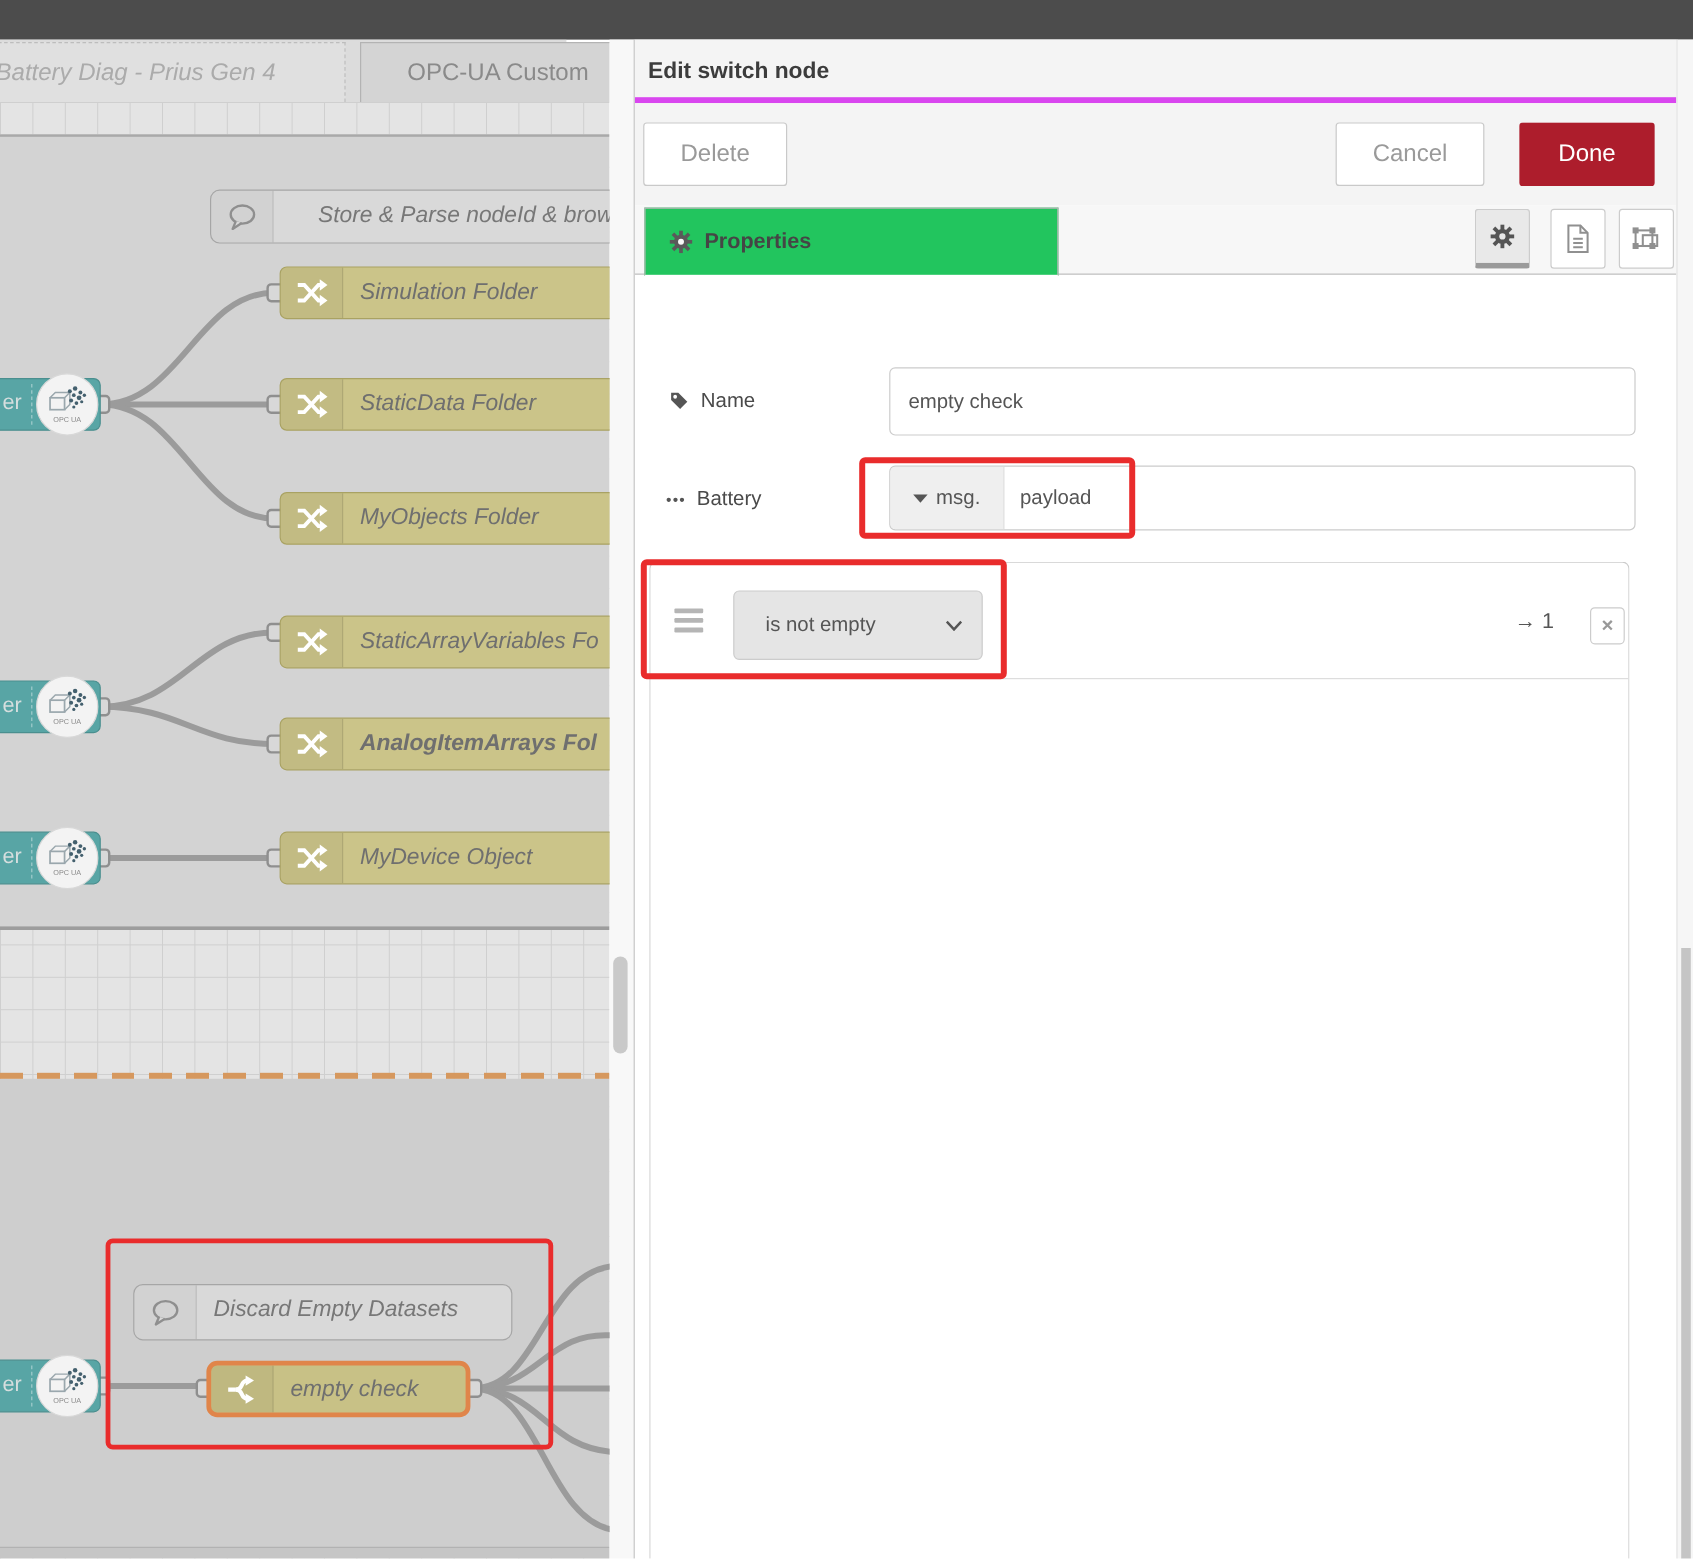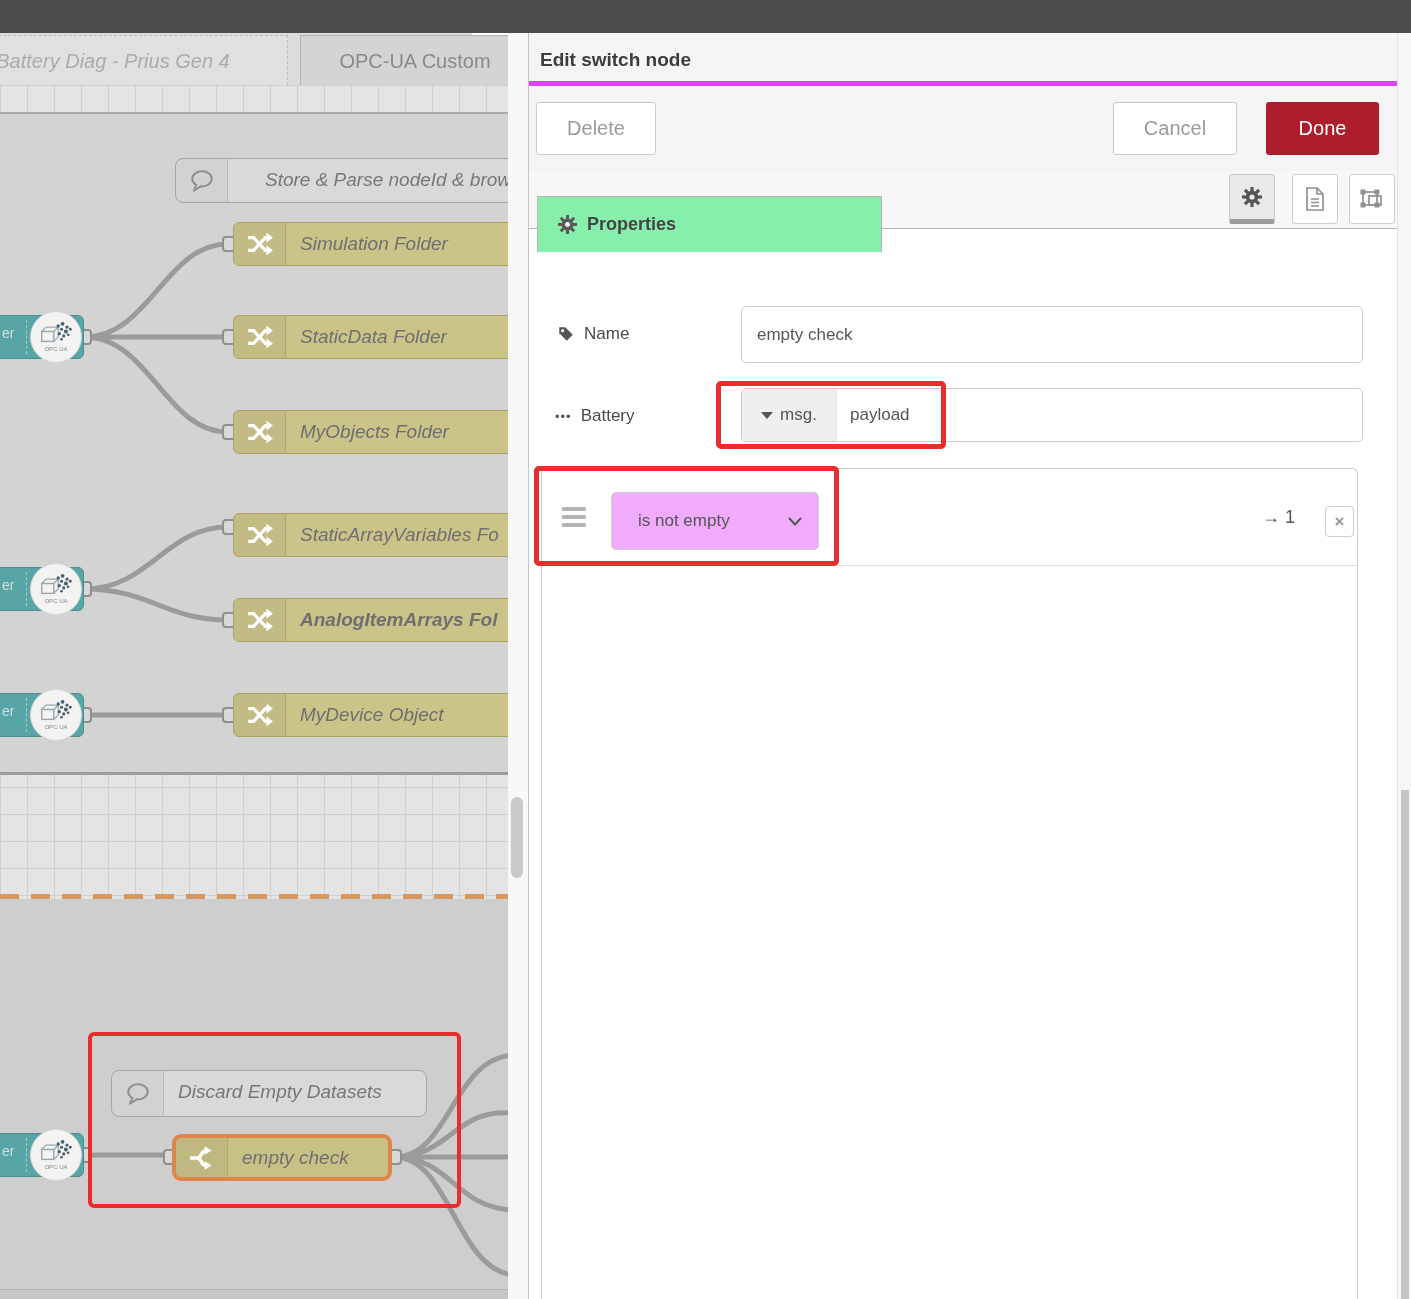--- a/index.html
+++ b/index.html
@@ -40,21 +40,21 @@
     background:rgba(0,0,0,0.045); border-right:1px solid rgba(0,0,0,0.10); }
 
   .node-comment { background:#d9d9d9; border:1.5px solid #a6a6a6; border-radius:8px; }
   .node-comment .icon-area { background:rgba(0,0,0,0.03); }
   .node-comment .node-label { color:#777; }
 
   .node-edited { width:220px; height:47px; background:#c8c186; border:4px solid #e0854a; border-radius:9px; }
   .node-edited .node-label { line-height:39px; }
 
   .node-opcua { width:130px; height:44px; left:-46px; background:#58a5a5; border:1.5px solid #4a8f8f; }
-  .opcua-frag { position:absolute; left:47px; top:9px; font-size:14px; color:#d6dede; }
+  .opcua-frag { position:absolute; left:47px; top:9px; font-size:18px; color:#d6dede; }
   .opcua-sep { position:absolute; left:71px; top:4px; bottom:4px; border-left:1px dashed rgba(255,255,255,0.45); }
   .opcua-circle { position:absolute; left:76px; top:-4px; width:52px; height:52px; background:#f3f3f3;
     border-radius:50%; border:1px solid #d8d8d8; display:flex; align-items:center; justify-content:center; }
 
   .redbox { position:absolute; border:4px solid #e92c2c; border-radius:6px; z-index:10; background:transparent; }
 
   .canvas-hscroll { position:absolute; left:0; bottom:0; width:508px; height:10px; background:#c6c6c6; border-top:1px solid #b2b2b2; }
 
   
   .traygap { position:absolute; left:508px; top:33px; width:20px; height:1266px; background:#f8f8f8; }
@@ -66,41 +66,41 @@
   .tray-title { position:absolute; left:0; top:0; width:869px; height:53px; background:#f4f4f4;
     border-bottom:5px solid #d946ef; font-size:19px; font-weight:bold; color:#3c3c3c; line-height:53px; padding-left:11px; }
   .tray-btnrow { position:absolute; left:0; top:53px; width:869px; height:85px; background:#f4f4f4; }
   .btn { position:absolute; height:53px; top:16px; border-radius:3px; font-size:20px; text-align:center; line-height:51px; cursor:default; }
   .btn-plain { background:#fff; border:1px solid #c9c9c9; color:#9a9a9a; }
   .btn-delete { left:7px; width:120px; }
   .btn-cancel { left:584px; width:124px; }
   .btn-done { left:737px; width:113px; color:#fff; border:1px solid transparent; }
 
   .tray-tabstrip { position:absolute; left:0; top:138px; width:869px; height:58px; background:#f7f7f7; border-bottom:1px solid #b5b5b5; }
-  .tab-properties { position:absolute; left:8px; top:2px; width:345px; height:57px; background:#86efac;
-    border:1px solid #b5b5b5; border-bottom:1px solid #fff; display:flex; align-items:center; gap:10px; padding-left:20px; z-index:2;margin-top:23px; }
+  .tab-properties { position:absolute; left:8px; top:2px; width:345px; height:57px; background:#22c55e;
+    border:1px solid #b5b5b5; border-bottom:1px solid #fff; display:flex; align-items:center; gap:10px; padding-left:20px; z-index:2; }
   .tab-properties span { font-size:18px; font-weight:bold; color:#454545; }
   .mini-btn { position:absolute; top:3px; width:46px; height:50px; background:#fff; border:1px solid #ccc;
     border-radius:3px; display:flex; align-items:center; justify-content:center; }
   .mini-btn.active { background:#e9e9e9; border-bottom:5px solid #9a9a9a; }
 
   .tray-content { position:absolute; left:0; top:196px; width:869px; height:1070px; background:#fff; }
   .form-label { position:absolute; display:flex; align-items:center; gap:9px; font-size:17px; color:#4a4a4a; }
   .input-box { position:absolute; border:1px solid #ccc; border-radius:5px; background:#fff;
     font-size:17px; color:#555; display:flex; align-items:center; overflow:hidden; }
   .msg-btn { height:100%; width:95px; background:#efefef; border-right:1px solid #e2e2e2;
     display:flex; align-items:center; justify-content:center; gap:7px; font-size:17px; color:#555; }
   .tri-down { width:0; height:0; border-left:6px solid transparent; border-right:6px solid transparent; border-top:7px solid #555; }
 
   .rules-box { position:absolute; left:12px; top:239px; width:817px; height:840px;
     border:1px solid #ccc; border-radius:6px 6px 0 0; border-bottom:none; }
   .rule-row { position:absolute; left:0; top:0; width:815px; height:97px; border-bottom:1px solid #ddd; }
   .hamburger { position:absolute; left:20px; top:38px; width:24px; }
   .hamburger div { height:4px; background:#b5b5b5; margin-bottom:4px; border-radius:1px; }
-  .op-select { position:absolute; left:69px; top:23px; width:208px; height:58px; background:#f0abfc;
+  .op-select { position:absolute; left:69px; top:23px; width:208px; height:58px; background:#e5e5e5;
     border:1px solid #ccc; border-radius:5px; font-size:17px; color:#555;
     display:flex; align-items:center; justify-content:space-between; padding:0 16px 0 26px; }
   .rule-out { position:absolute; left:720px; top:0; height:97px; line-height:97px; font-size:18px; color:#555; }
   .rule-x { position:absolute; left:783px; top:37px; width:29px; height:31px; border:1px solid #ccc;
     border-radius:4px; background:#fff; color:#999; font-size:17px; font-weight:bold; text-align:center; line-height:29px; }
 
   .redbox-ui { position:absolute; border:5px solid #e92c2c; border-radius:5px; z-index:10; }
 
   
   .trayscroll { position:absolute; left:1397px; top:33px; width:14px; height:1266px; background:#f6f6f6; border-left:1px solid #e3e3e3; }

